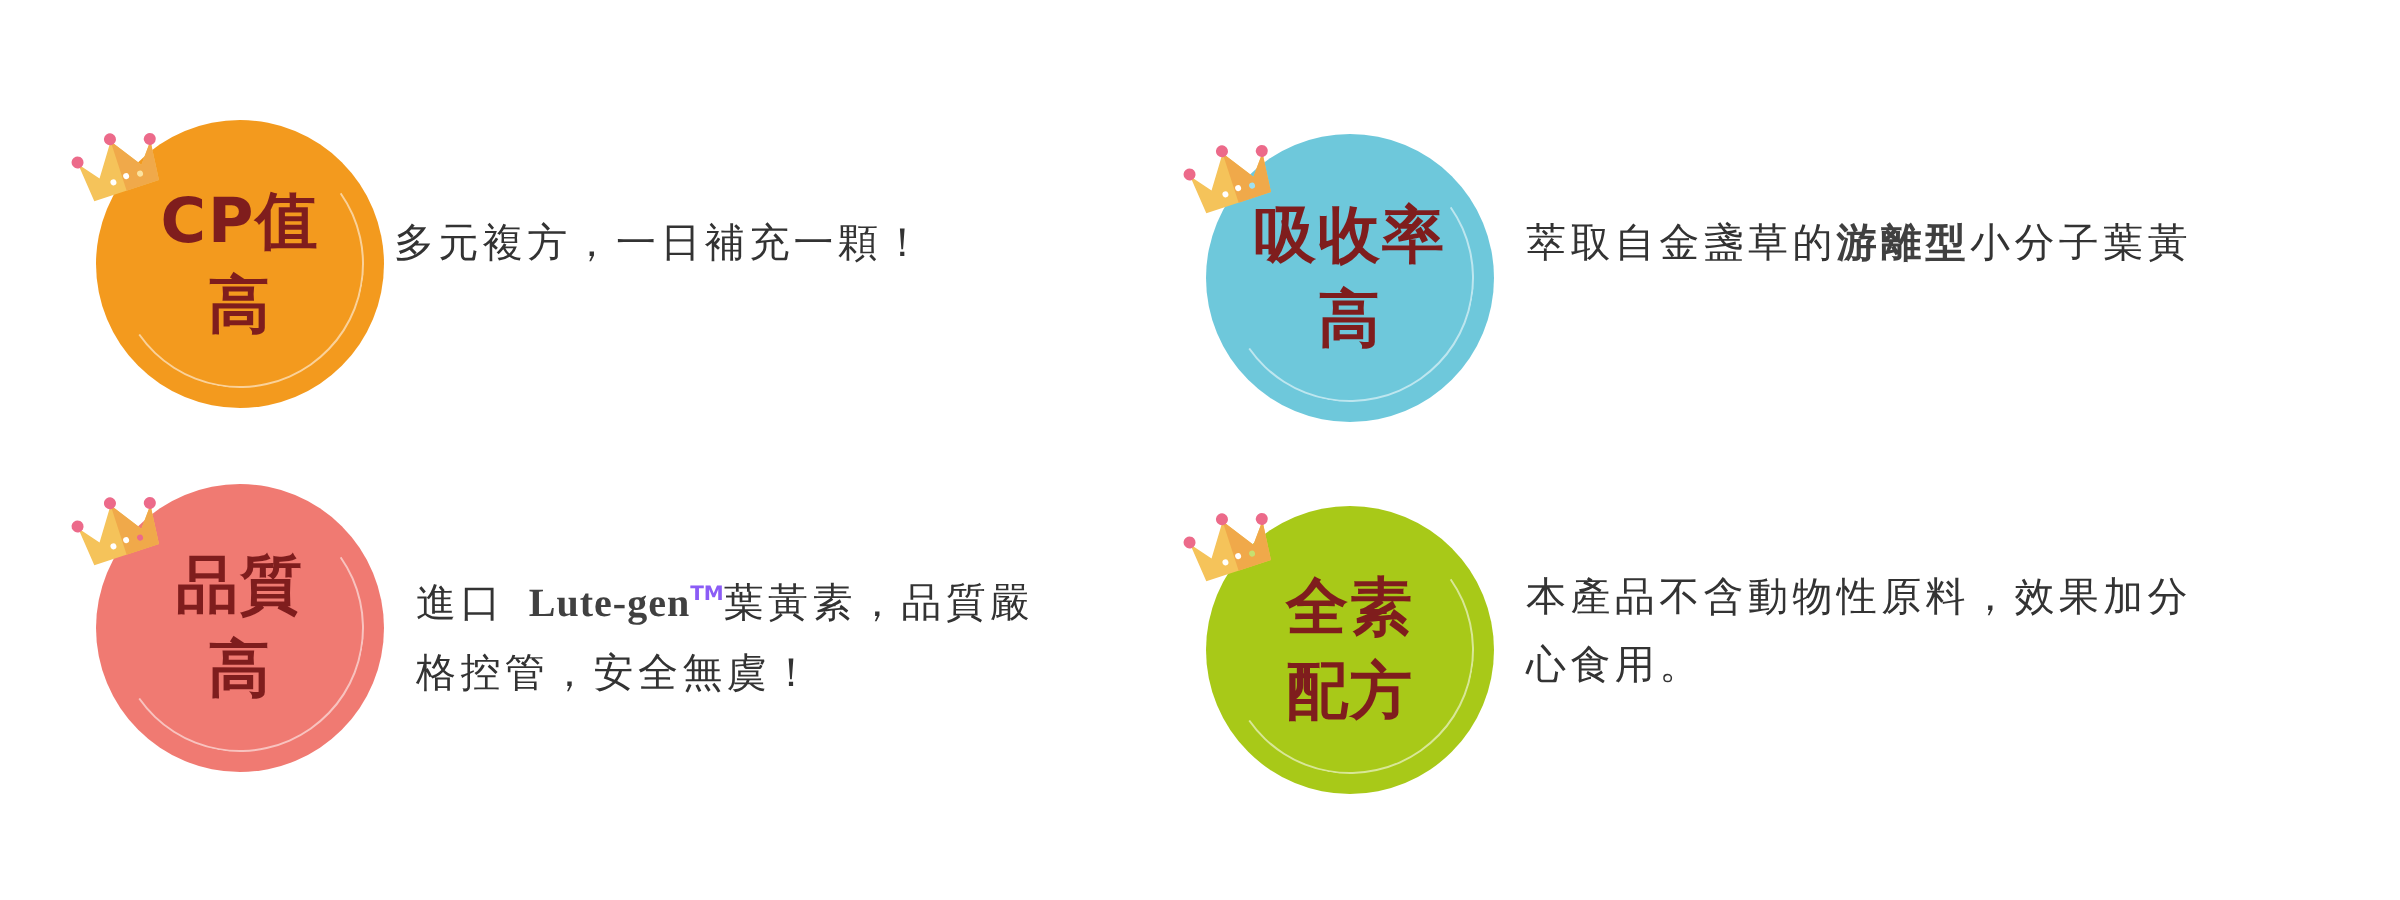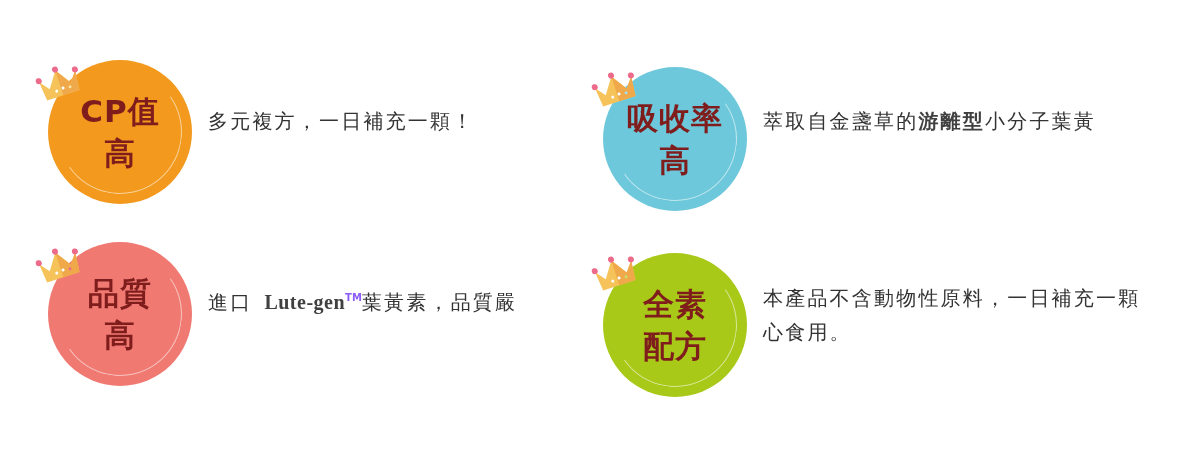--- a/index.html
+++ b/index.html
@@ -59,21 +59,21 @@
       <polygon points="6,16 14,26 25,10 36,26 44,16 42,36 8,36" fill="#f5c35a"></polygon>
       <polygon points="25,10 36,26 44,16 42,36 25,36" fill="#f0a94a"></polygon>
       <circle cx="6" cy="15" r="3" fill="#ec6a8a"></circle>
       <circle cx="25" cy="9" r="3" fill="#ec6a8a"></circle>
       <circle cx="44" cy="15" r="3" fill="#ec6a8a"></circle>
       <circle cx="20" cy="30" r="1.5" fill="#ffffff"></circle>
       <circle cx="27" cy="29" r="1.5" fill="#ffffff"></circle>
       <circle cx="34" cy="30" r="1.5" fill="#fbe3a0"></circle>
     </g>
   </svg>
-  <div class="desc" style="left:208px; top:104px; width:370px;">
+  <div class="desc" style="left:197px; top:104px; width:370px;">
     <div>多元複方，一日補充一顆！</div>
   </div>
 </div>
 
 <div class="feature">
   <div class="badge" style="left:603px; top:67px; background:#6ec8db;">
     <div class="ring"></div>
     <div class="label">
       <span>吸收率</span>
       <span>高</span>
@@ -115,20 +115,21 @@
       <circle cx="44" cy="15" r="3" fill="#ec6a8a"></circle>
       <circle cx="20" cy="30" r="1.5" fill="#ffffff"></circle>
       <circle cx="27" cy="29" r="1.5" fill="#ffffff"></circle>
       <circle cx="34" cy="30" r="1.5" fill="#ec6a8a"></circle>
     </g>
   </svg>
   <div class="desc" style="left:208px; top:281px; width:380px;">
     <div>
       <span>進口</span><span class="hl" style="letter-spacing:0.5px;margin-left:12px;">Lute-gen</span><span class="tm">TM</span><span>葉黃素，品質嚴</span>
     </div>
+    <div>格控管，安全無虞！</div>
   </div>
 </div>
 
 <div class="feature">
   <div class="badge" style="left:603px; top:253px; background:#a8c918;">
     <div class="ring"></div>
     <div class="label">
       <span>全素</span>
       <span>配方</span>
     </div>
@@ -139,16 +140,16 @@
       <polygon points="25,10 36,26 44,16 42,36 25,36" fill="#f0a94a"></polygon>
       <circle cx="6" cy="15" r="3" fill="#ec6a8a"></circle>
       <circle cx="25" cy="9" r="3" fill="#ec6a8a"></circle>
       <circle cx="44" cy="15" r="3" fill="#ec6a8a"></circle>
       <circle cx="20" cy="30" r="1.5" fill="#ffffff"></circle>
       <circle cx="27" cy="29" r="1.5" fill="#ffffff"></circle>
       <circle cx="34" cy="30" r="1.5" fill="#c6e070"></circle>
     </g>
   </svg>
   <div class="desc" style="left:763px; top:281px; width:420px;">
-    <div>本產品不含動物性原料，一日補充一顆</div>
+    <div>本產品不含動物性原料，效果加分</div>
     <div>心食用。</div>
   </div>
 </div>
 
 </body></html>

